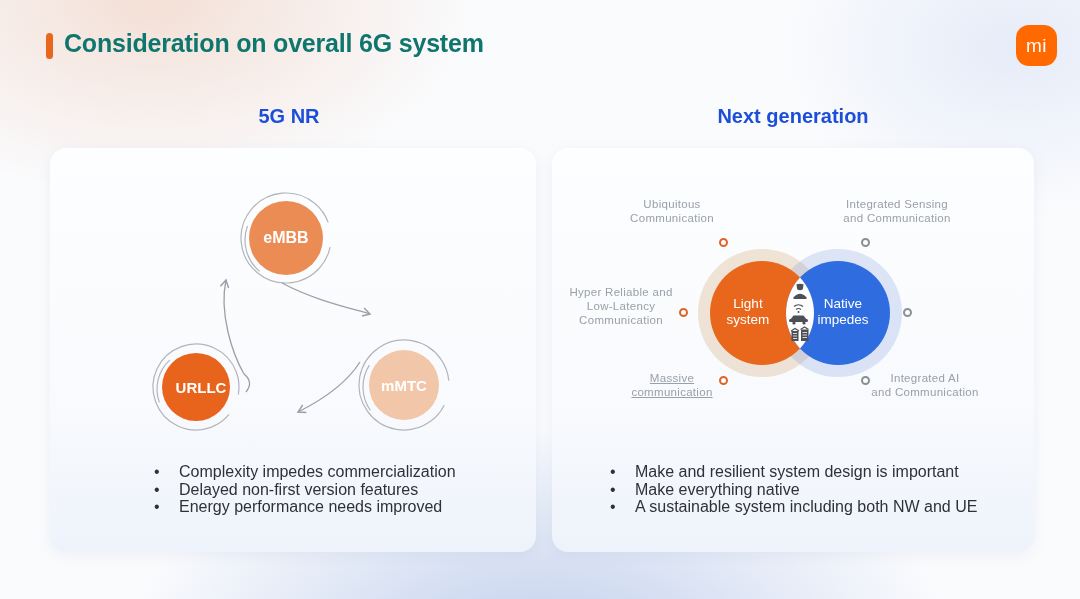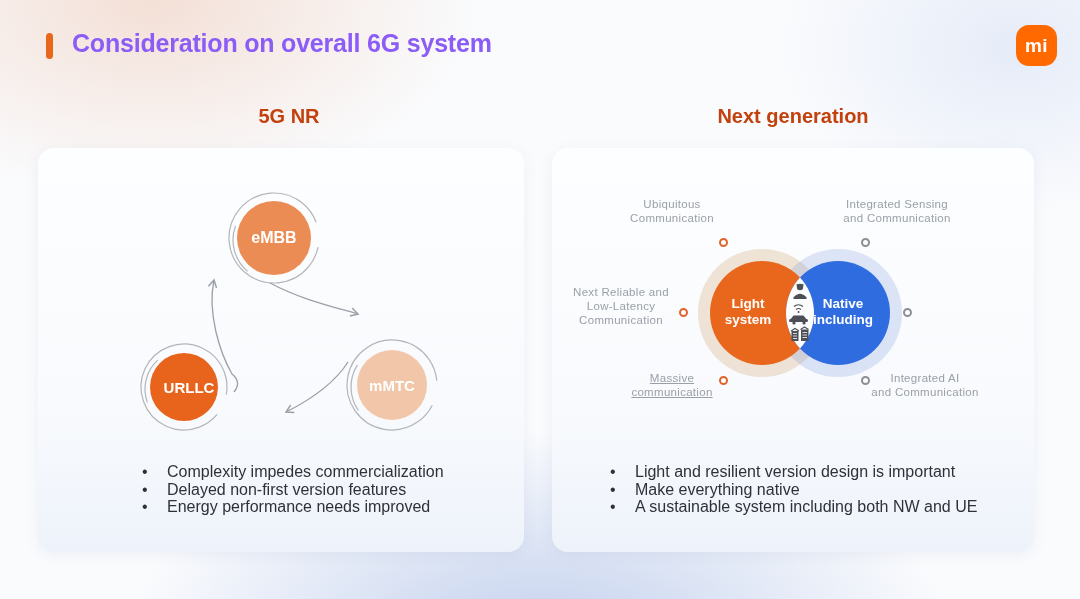--- a/index.html
+++ b/index.html
@@ -10,36 +10,36 @@
       radial-gradient(55% 60% at 14% 0%, rgba(243,222,212,0.95) 0%, rgba(243,222,212,0) 55%),
       radial-gradient(62% 58% at 50% 108%, rgba(190,205,236,0.95) 0%, rgba(190,205,236,0) 62%),
       radial-gradient(40% 50% at 94% 8%, rgba(226,233,247,0.85) 0%, rgba(226,233,247,0) 55%),
       #fafbfd;
     position:relative;
   }
   .abs{position:absolute;}
 
   
   .title-bar{left:46px;top:33px;width:7px;height:26px;border-radius:3.5px;background:#E8671C;}
-  .title{left:64px;top:29px;font-size:25px;font-weight:700;color:#8b5cf6;letter-spacing:-0.2px;margin-left:8px;}
+  .title{left:64px;top:29px;font-size:25px;font-weight:700;color:#0f766e;letter-spacing:-0.2px;}
   .logo{left:1016px;top:25px;width:41px;height:41px;border-radius:13px;background:#FF6900;
         display:flex;align-items:center;justify-content:center;}
-  .logo span{color:#fff;font-weight:700;font-size:19px;letter-spacing:0.5px;}
-
-  
-  .col-header{top:102px;height:28px;font-size:20px;font-weight:700;color:#c2410c;
+  .logo span{color:#fff;font-weight:400;font-size:19px;letter-spacing:0.5px;}
+
+  
+  .col-header{top:102px;height:28px;font-size:20px;font-weight:700;color:#1d4ed8;
               display:flex;align-items:center;justify-content:center;}
   .col-header.left{left:46px;width:486px;}
   .col-header.right{left:552px;width:482px;}
 
   
   .panel{top:148px;height:404px;border-radius:16px;
          background:linear-gradient(180deg,#fdfeff 0%,#f8fafd 65%,#eef3fb 100%);
          box-shadow:0 3px 14px rgba(140,155,190,0.12);}
-  .panel.left{left:38px;width:486px;}
+  .panel.left{left:50px;width:486px;}
   .panel.right{left:552px;width:482px;}
 
   
   .node{position:absolute;border-radius:50%;display:flex;align-items:center;justify-content:center;}
   .node span{color:#fff;font-weight:700;}
   .node.embb{left:199px;top:53px;width:74px;height:74px;background:#EC8C55;}
   .node.embb span{font-size:16px;}
   .node.urllc{left:112px;top:205px;width:68px;height:68px;background:#E8641C;}
   .node.urllc span{font-size:15px;margin-left:10px;}
   .node.mmtc{left:319px;top:202px;width:70px;height:70px;background:#F2C6A9;}
@@ -47,21 +47,21 @@
 
   
   .bullets{font-size:16px;color:#2e3238;line-height:17.5px;}
   .bullets .row{display:flex;}
   .bullets .dot{width:25px;flex:0 0 25px;}
   .bullets .dot::before{content:"\2022";}
   .bullets.bl{left:104px;top:315px;width:360px;}
   .bullets.br{left:58px;top:315px;width:400px;}
 
   
-  .venn-text{position:absolute;width:84px;text-align:center;color:#fff;font-weight:700;
+  .venn-text{position:absolute;width:84px;text-align:center;color:#fff;font-weight:400;
              font-size:13.5px;line-height:16px;}
   .venn-text.light{left:154px;top:148px;}
   .venn-text.native{left:249px;top:148px;}
 
   
   .vlabel{position:absolute;text-align:center;color:#9aa0a8;font-size:11.5px;line-height:14px;
           letter-spacing:0.3px;}
   .vl1{left:40px;top:49px;width:160px;}
   .vl2{left:265px;top:49px;width:160px;}
   .vl3{left:0px;top:137px;width:138px;}
@@ -182,33 +182,33 @@
       </g>
     </g>
   </svg>
 
   <div class="venn-text light">
     <span>Light</span><br>
     <span>system</span>
   </div>
   <div class="venn-text native">
     <span>Native</span><br>
-    <span>including</span>
+    <span>impedes</span>
   </div>
 
   <div class="vlabel vl1">
     <span>Ubiquitous</span><br>
     <span>Communication</span>
   </div>
   <div class="vlabel vl2">
     <span>Integrated Sensing</span><br>
     <span>and Communication</span>
   </div>
   <div class="vlabel vl3">
-    <span>Next Reliable and</span><br>
+    <span>Hyper Reliable and</span><br>
     <span>Low-Latency</span><br>
     <span>Communication</span>
   </div>
   <div class="vlabel vl5">
     <span>Massive</span><br>
     <span>communication</span>
   </div>
   <div class="vlabel vl6">
     <span>Integrated AI</span><br>
     <span>and Communication</span>
@@ -217,21 +217,21 @@
   <span class="vdot orange vd1"></span>
   <span class="vdot gray vd2"></span>
   <span class="vdot orange vd3"></span>
   <span class="vdot gray vd4"></span>
   <span class="vdot orange vd5"></span>
   <span class="vdot gray vd6"></span>
 
   <div class="abs bullets br">
     <div class="row">
         <span class="dot"></span>
-        <span>Light and resilient version design is important</span>
+        <span>Make and resilient system design is important</span>
       </div>
     <div class="row">
         <span class="dot"></span>
         <span>Make everything native</span>
       </div>
     <div class="row">
         <span class="dot"></span>
         <span>A sustainable system including both NW and UE</span>
       </div>
   </div>

